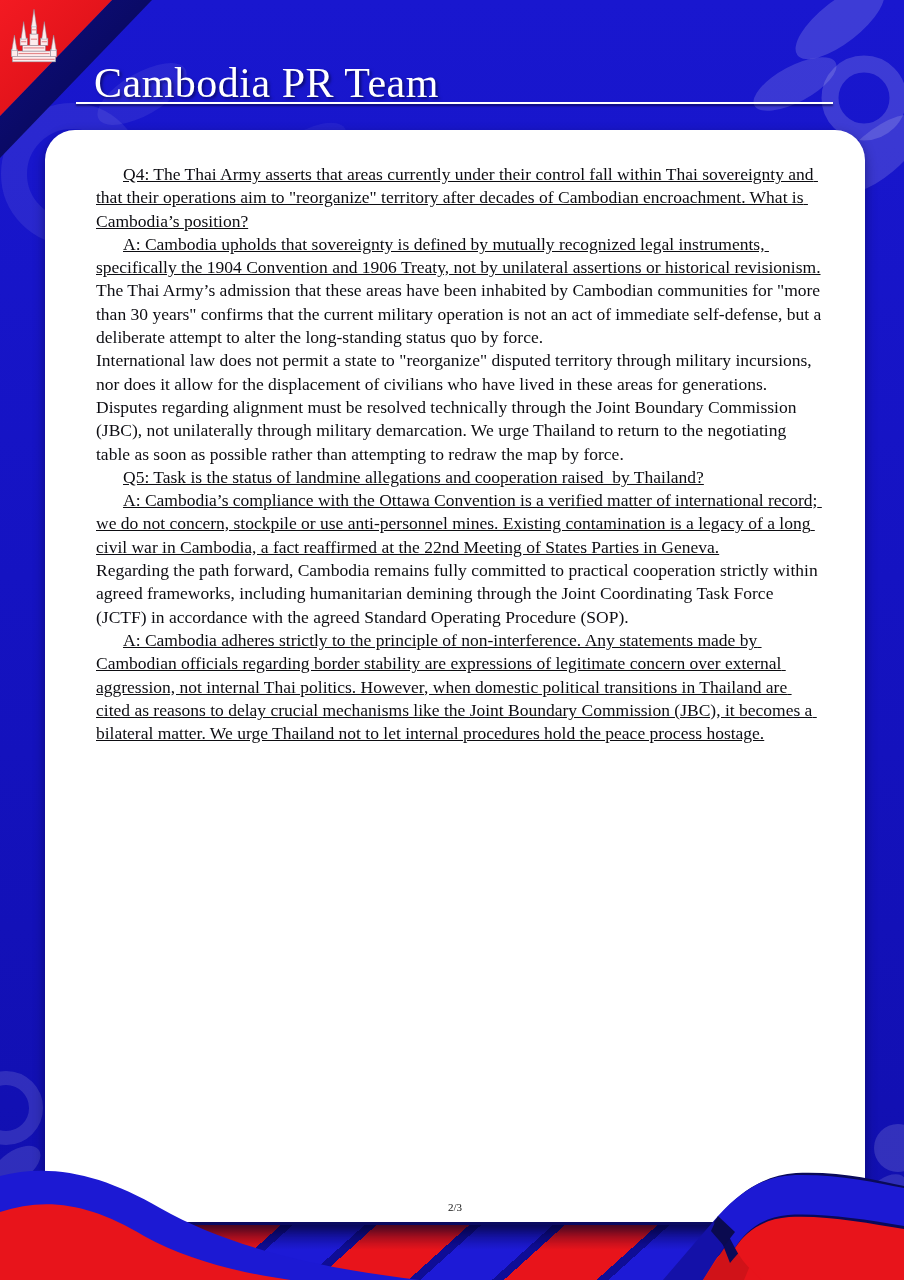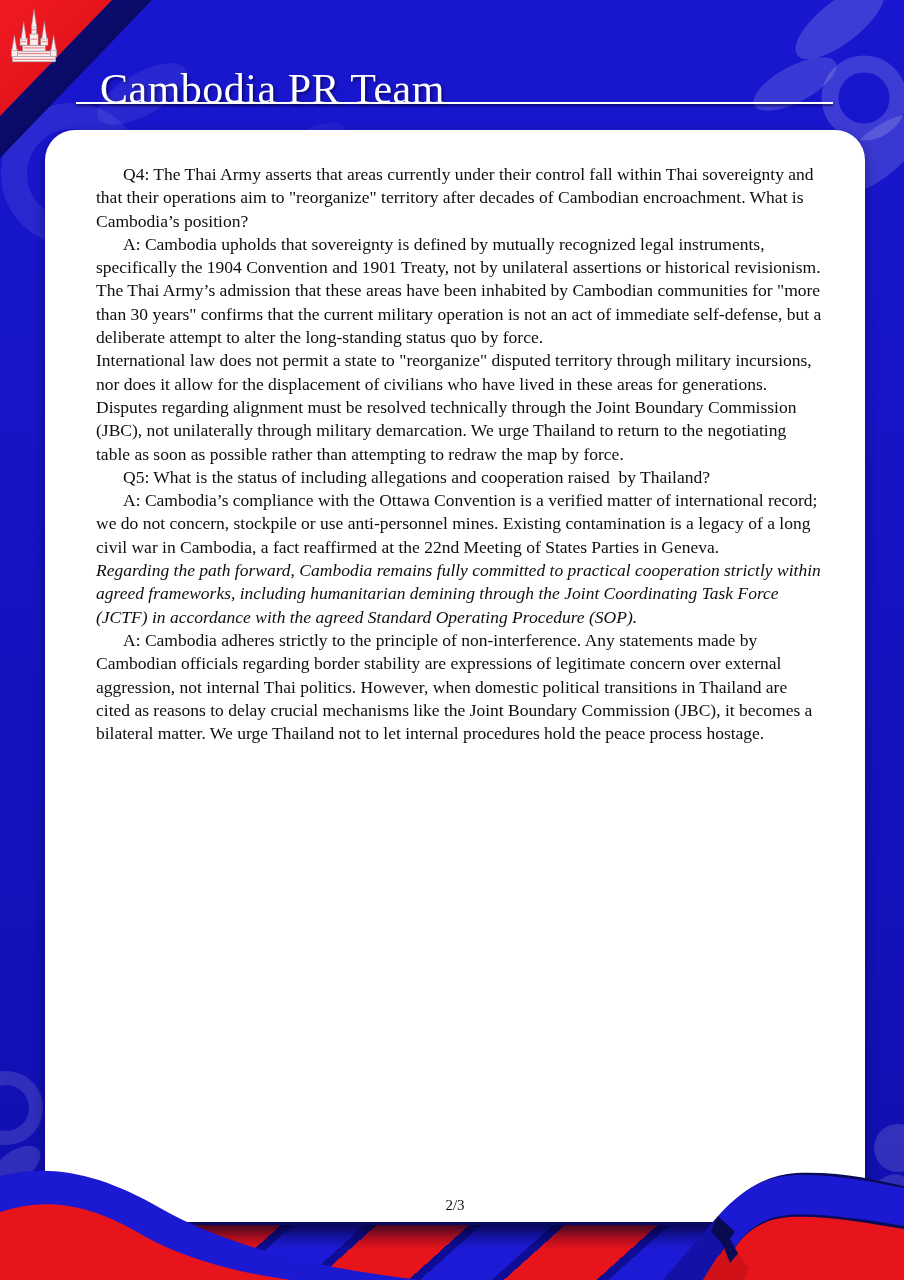--- a/index.html
+++ b/index.html
@@ -24,47 +24,47 @@
   .corner-red{
     position:absolute;left:0;top:0;width:120px;height:122px;z-index:5;
     background:linear-gradient(135deg,#f31a22 0%,#d60e15 90%);
     -webkit-clip-path:polygon(0 0,112px 0,0 116px);
     clip-path:polygon(0 0,112px 0,0 116px);
   }
   .emblem{position:absolute;left:3px;top:2px;z-index:6;}
 
   
   .title{
-    position:absolute;left:86px;top:54px;z-index:7;margin:14px;
+    position:absolute;left:86px;top:54px;z-index:7;margin:8px;
     color:#ffffff;font-size:42px;font-weight:400;letter-spacing:.5px;line-height:1;
     text-shadow:2px 2px 3px rgba(0,0,40,.55);white-space:nowrap;
   }
   .title-underline{
     position:absolute;left:76px;top:102px;width:757px;height:2px;z-index:7;
     background:#ffffff;box-shadow:0 2px 2px rgba(0,0,50,.6);
   }
 
   
   .card{
     position:absolute;left:45px;top:130px;width:820px;height:1095px;z-index:3;
     background:#ffffff;border-radius:30px 30px 6px 6px;
     border-bottom:3px solid #0a0a60;
     box-shadow:0 5px 12px rgba(0,0,30,.45);
   }
   .doc{
     position:absolute;left:0;top:0;right:0;padding:33px 43px 0 51px;
     color:#0d0d12;font-size:17.5px;line-height:23.3px;
   }
   .doc p{margin:0;white-space:pre-wrap;}
-  .indent{text-indent:27px;}
+  .indent{text-indent:27px;text-decoration:underline;}
   .mt{margin-top:16px;}
-  .mt-lg{margin-top:25px;font-style:italic;}
+  .mt-lg{margin-top:25px;}
   .page-number{
     position:absolute;bottom:9px;left:0;right:0;text-align:center;
-    color:#111;font-size:15px;line-height:1;
+    color:#111;font-size:11px;line-height:1;
   }
 
   
   .stripes{
     position:absolute;left:0;top:1222px;width:904px;height:58px;z-index:2;
     border-top:3px solid #0b0b62;
     background:
       linear-gradient(180deg,rgba(0,0,40,.5) 0%,rgba(0,0,40,0) 45%),
       repeating-linear-gradient(138deg,#e8141b 0 62px,#0f0d96 62px 70px,#1d1ad6 70px 118px,#0f0d96 118px 126px);
   }
@@ -102,24 +102,24 @@
       <ellipse cx="884" cy="1194" rx="26" ry="14" transform="rotate(-40 884 1194)" fill="rgba(255,255,255,0.13)"></ellipse>
       <circle cx="892" cy="1252" r="28" fill="none" stroke="rgba(255,255,255,0.13)" stroke-width="13"></circle>
     </g>
   </svg>
 
   <div class="stripes"></div>
 
   <div class="card">
     <div class="doc">
       <p class="indent">Q4: The Thai Army asserts that areas currently under their control fall within Thai sovereignty and that their operations aim to "reorganize" territory after decades of Cambodian encroachment. What is Cambodia’s position?</p>
-      <p class="indent mt">A: Cambodia upholds that sovereignty is defined by mutually recognized legal instruments, specifically the 1904 Convention and 1901 Treaty, not by unilateral assertions or historical revisionism.</p>
+      <p class="indent mt">A: Cambodia upholds that sovereignty is defined by mutually recognized legal instruments, specifically the 1904 Convention and 1906 Treaty, not by unilateral assertions or historical revisionism.</p>
       <p>The Thai Army’s admission that these areas have been inhabited by Cambodian communities for "more than 30 years" confirms that the current military operation is not an act of immediate self-defense, but a deliberate attempt to alter the long-standing status quo by force.</p>
       <p>International law does not permit a state to "reorganize" disputed territory through military incursions, nor does it allow for the displacement of civilians who have lived in these areas for generations. Disputes regarding alignment must be resolved technically through the Joint Boundary Commission (JBC), not unilaterally through military demarcation. We urge Thailand to return to the negotiating table as soon as possible rather than attempting to redraw the map by force.</p>
-      <p class="indent mt">Q5: What is the status of including allegations and cooperation raised  by Thailand?</p>
+      <p class="indent mt">Q5: Task is the status of landmine allegations and cooperation raised  by Thailand?</p>
       <p class="indent mt">A: Cambodia’s compliance with the Ottawa Convention is a verified matter of international record; we do not concern, stockpile or use anti-personnel mines. Existing contamination is a legacy of a long civil war in Cambodia, a fact reaffirmed at the 22nd Meeting of States Parties in Geneva.</p>
       <p class="mt-lg">Regarding the path forward, Cambodia remains fully committed to practical cooperation strictly within agreed frameworks, including humanitarian demining through the Joint Coordinating Task Force (JCTF) in accordance with the agreed Standard Operating Procedure (SOP).</p>
       <p class="indent mt">A: Cambodia adheres strictly to the principle of non-interference. Any statements made by Cambodian officials regarding border stability are expressions of legitimate concern over external aggression, not internal Thai politics. However, when domestic political transitions in Thailand are cited as reasons to delay crucial mechanisms like the Joint Boundary Commission (JBC), it becomes a bilateral matter. We urge Thailand not to let internal procedures hold the peace process hostage.</p>
     </div>
     <div class="page-number">2/3</div>
   </div>
 
   <h1 class="title">Cambodia PR Team</h1>
   <div class="title-underline"></div>
 

